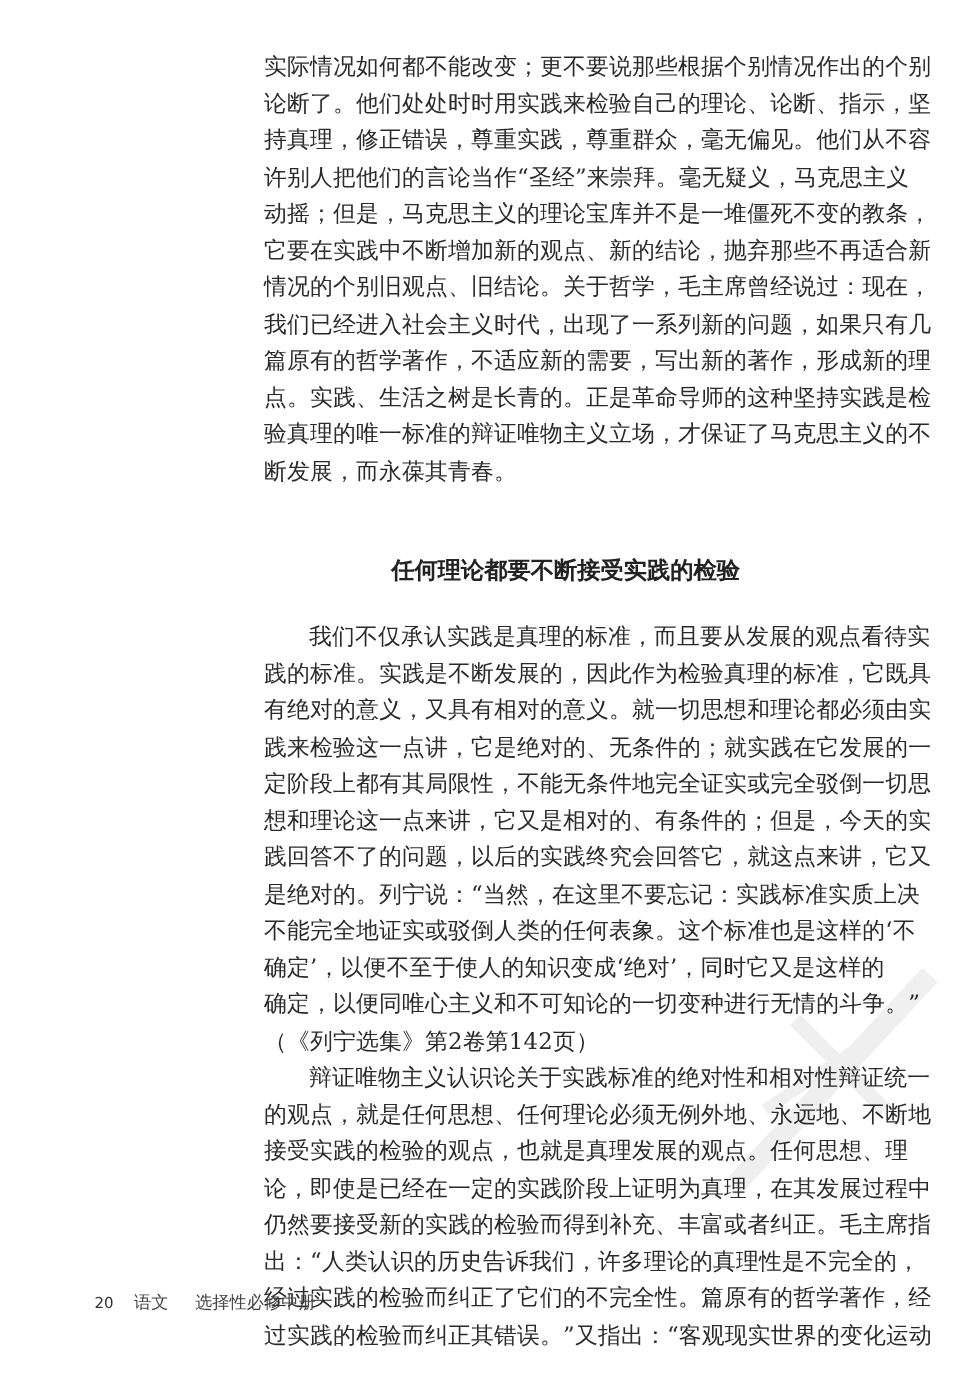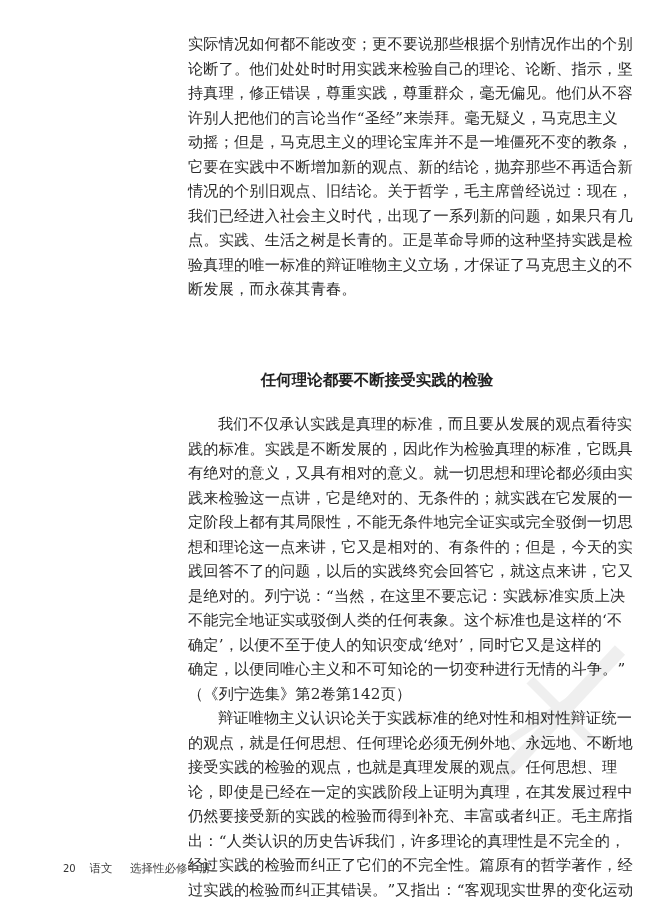--- a/index.html
+++ b/index.html
@@ -24,32 +24,31 @@
       position: absolute;
       left: 176px;
       width: 402px;
     }
     .line {
       height: 24.5px;
       line-height: 24.5px;
       font-size: 15.2px;
       white-space: nowrap;
       letter-spacing: 0.15px;
-      margin-left: 12px;
     }
     .line.indent {
       padding-left: 30px;
     }
     .section-heading {
       position: absolute;
       left: 176px;
       width: 402px;
       top: 370px;
       text-align: center;
-      font-family: Liberation Mono, monospace;
+      font-family: Liberation Serif, serif;
       font-weight: bold;
       font-size: 15.5px;
       color: #222;
       line-height: 22px;
     }
     .footer {
       position: absolute;
       left: 63px;
       top: 861px;
       font-size: 11.5px;
@@ -82,20 +81,21 @@
 
   <div class="text-block" style="top:32px;">
     <div class="line">实际情况如何都不能改变；更不要说那些根据个别情况作出的个别</div>
     <div class="line">论断了。他们处处时时用实践来检验自己的理论、论断、指示，坚</div>
     <div class="line">持真理，修正错误，尊重实践，尊重群众，毫无偏见。他们从不容</div>
     <div class="line">许别人把他们的言论当作“圣经”来崇拜。毫无疑义，马克思主义</div>
     <div class="line">动摇；但是，马克思主义的理论宝库并不是一堆僵死不变的教条，</div>
     <div class="line">它要在实践中不断增加新的观点、新的结论，抛弃那些不再适合新</div>
     <div class="line">情况的个别旧观点、旧结论。关于哲学，毛主席曾经说过：现在，</div>
     <div class="line">我们已经进入社会主义时代，出现了一系列新的问题，如果只有几</div>
+    <div class="line">篇原有的哲学著作，不适应新的需要，写出新的著作，形成新的理</div>
     <div class="line">点。实践、生活之树是长青的。正是革命导师的这种坚持实践是检</div>
     <div class="line">验真理的唯一标准的辩证唯物主义立场，才保证了马克思主义的不</div>
     <div class="line">断发展，而永葆其青春。</div>
   </div>
 
   <div class="section-heading">任何理论都要不断接受实践的检验</div>
 
   <div class="text-block" style="top:412px;">
     <div class="line indent">我们不仅承认实践是真理的标准，而且要从发展的观点看待实</div>
     <div class="line">践的标准。实践是不断发展的，因此作为检验真理的标准，它既具</div>

